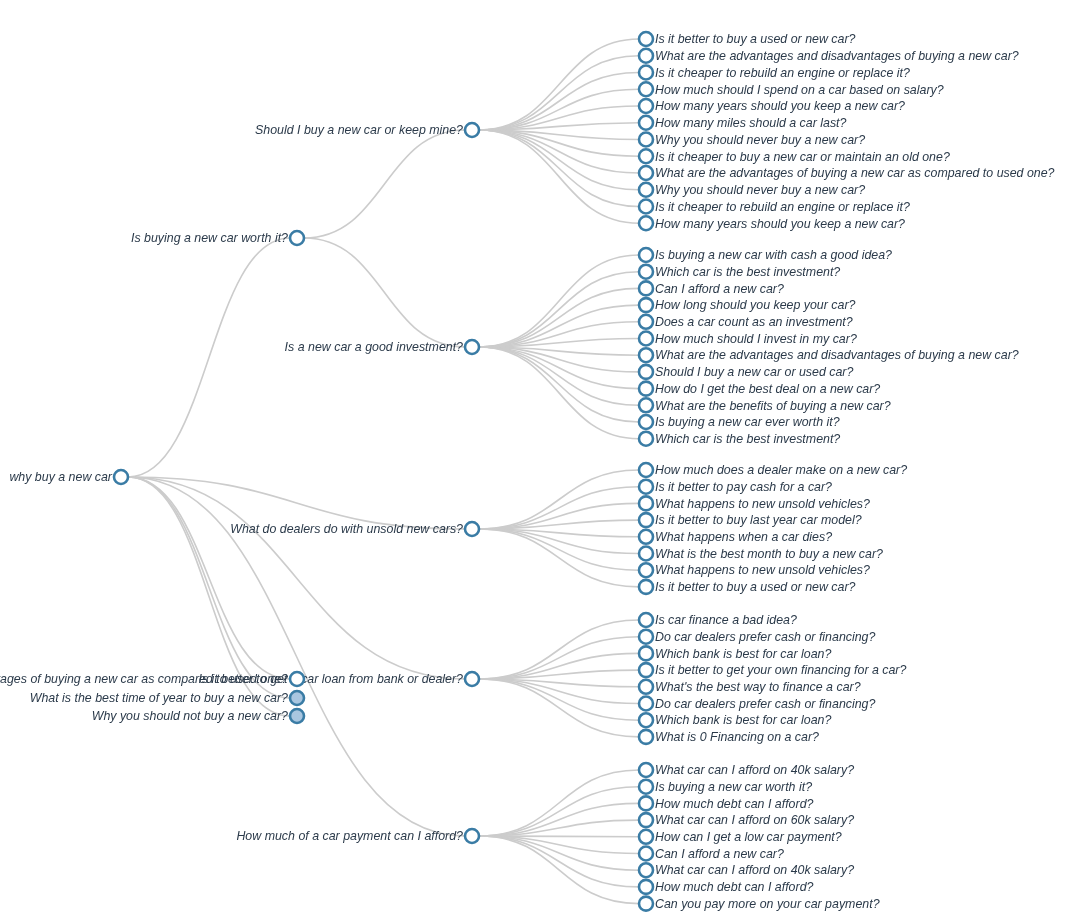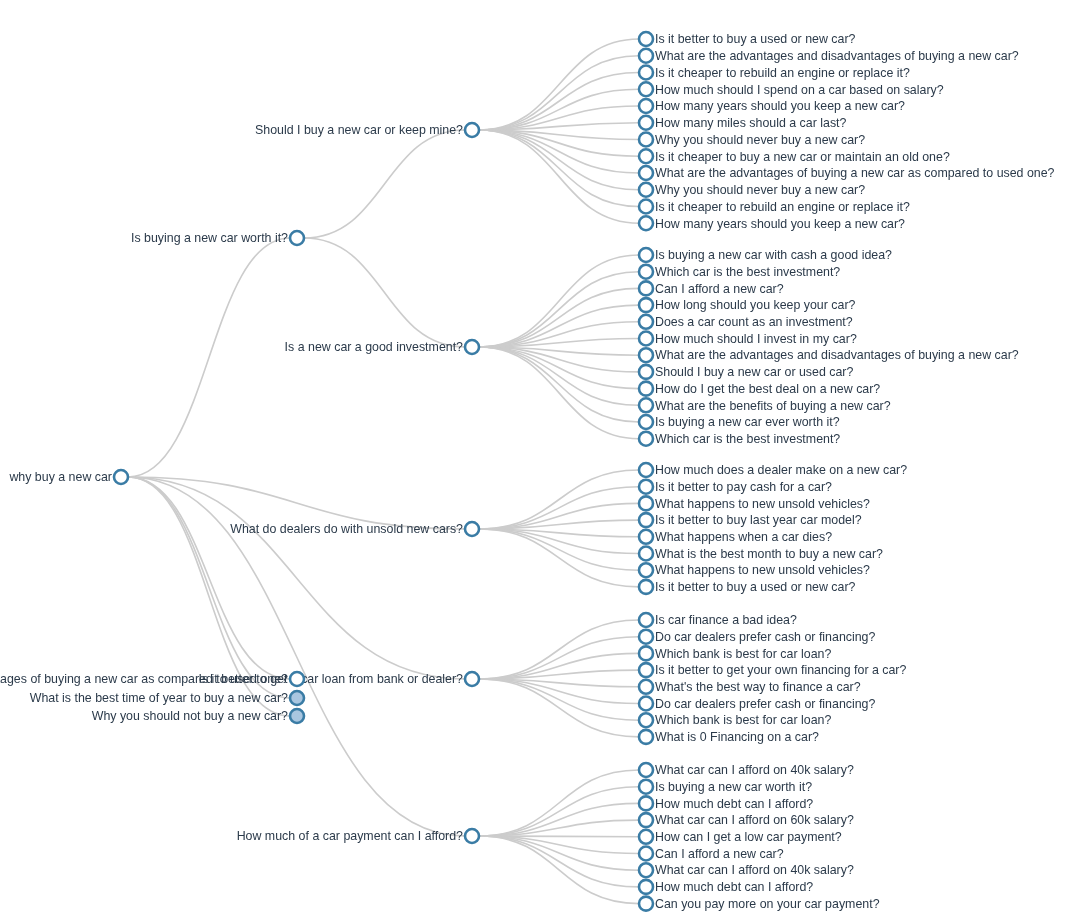--- a/index.html
+++ b/index.html
@@ -1,21 +1,21 @@
 <!DOCTYPE html>
 <html><head>
 <meta charset="utf-8">
 <style>
   html,body{margin:0;padding:0;background:#ffffff;}
   body{
     width:1066px;height:919px;overflow:hidden;
     font-family:"Liberation Sans","DejaVu Sans",sans-serif;
     color:#2b3a4a;
   }
-  #tree-root{position:relative;width:1066px;height:919px;}
+  #tree-root{position:relative;width:1066px;height:919px;font-style:italic;}
   svg{display:block;width:1066px;height:919px;}
   .link{fill:none;stroke:#cccccc;stroke-width:1.6px;}
   .node-circle{stroke:#3a7ca5;stroke-width:2.6px;fill:#ffffff;}
   .node-circle.collapsed{fill:#a9c6e0;}
   .node-label{
     font-family:"Liberation Sans","DejaVu Sans",sans-serif;
     font-size:12.4px;
     fill:#2b3a4a;
     dominant-baseline:middle;
   }

